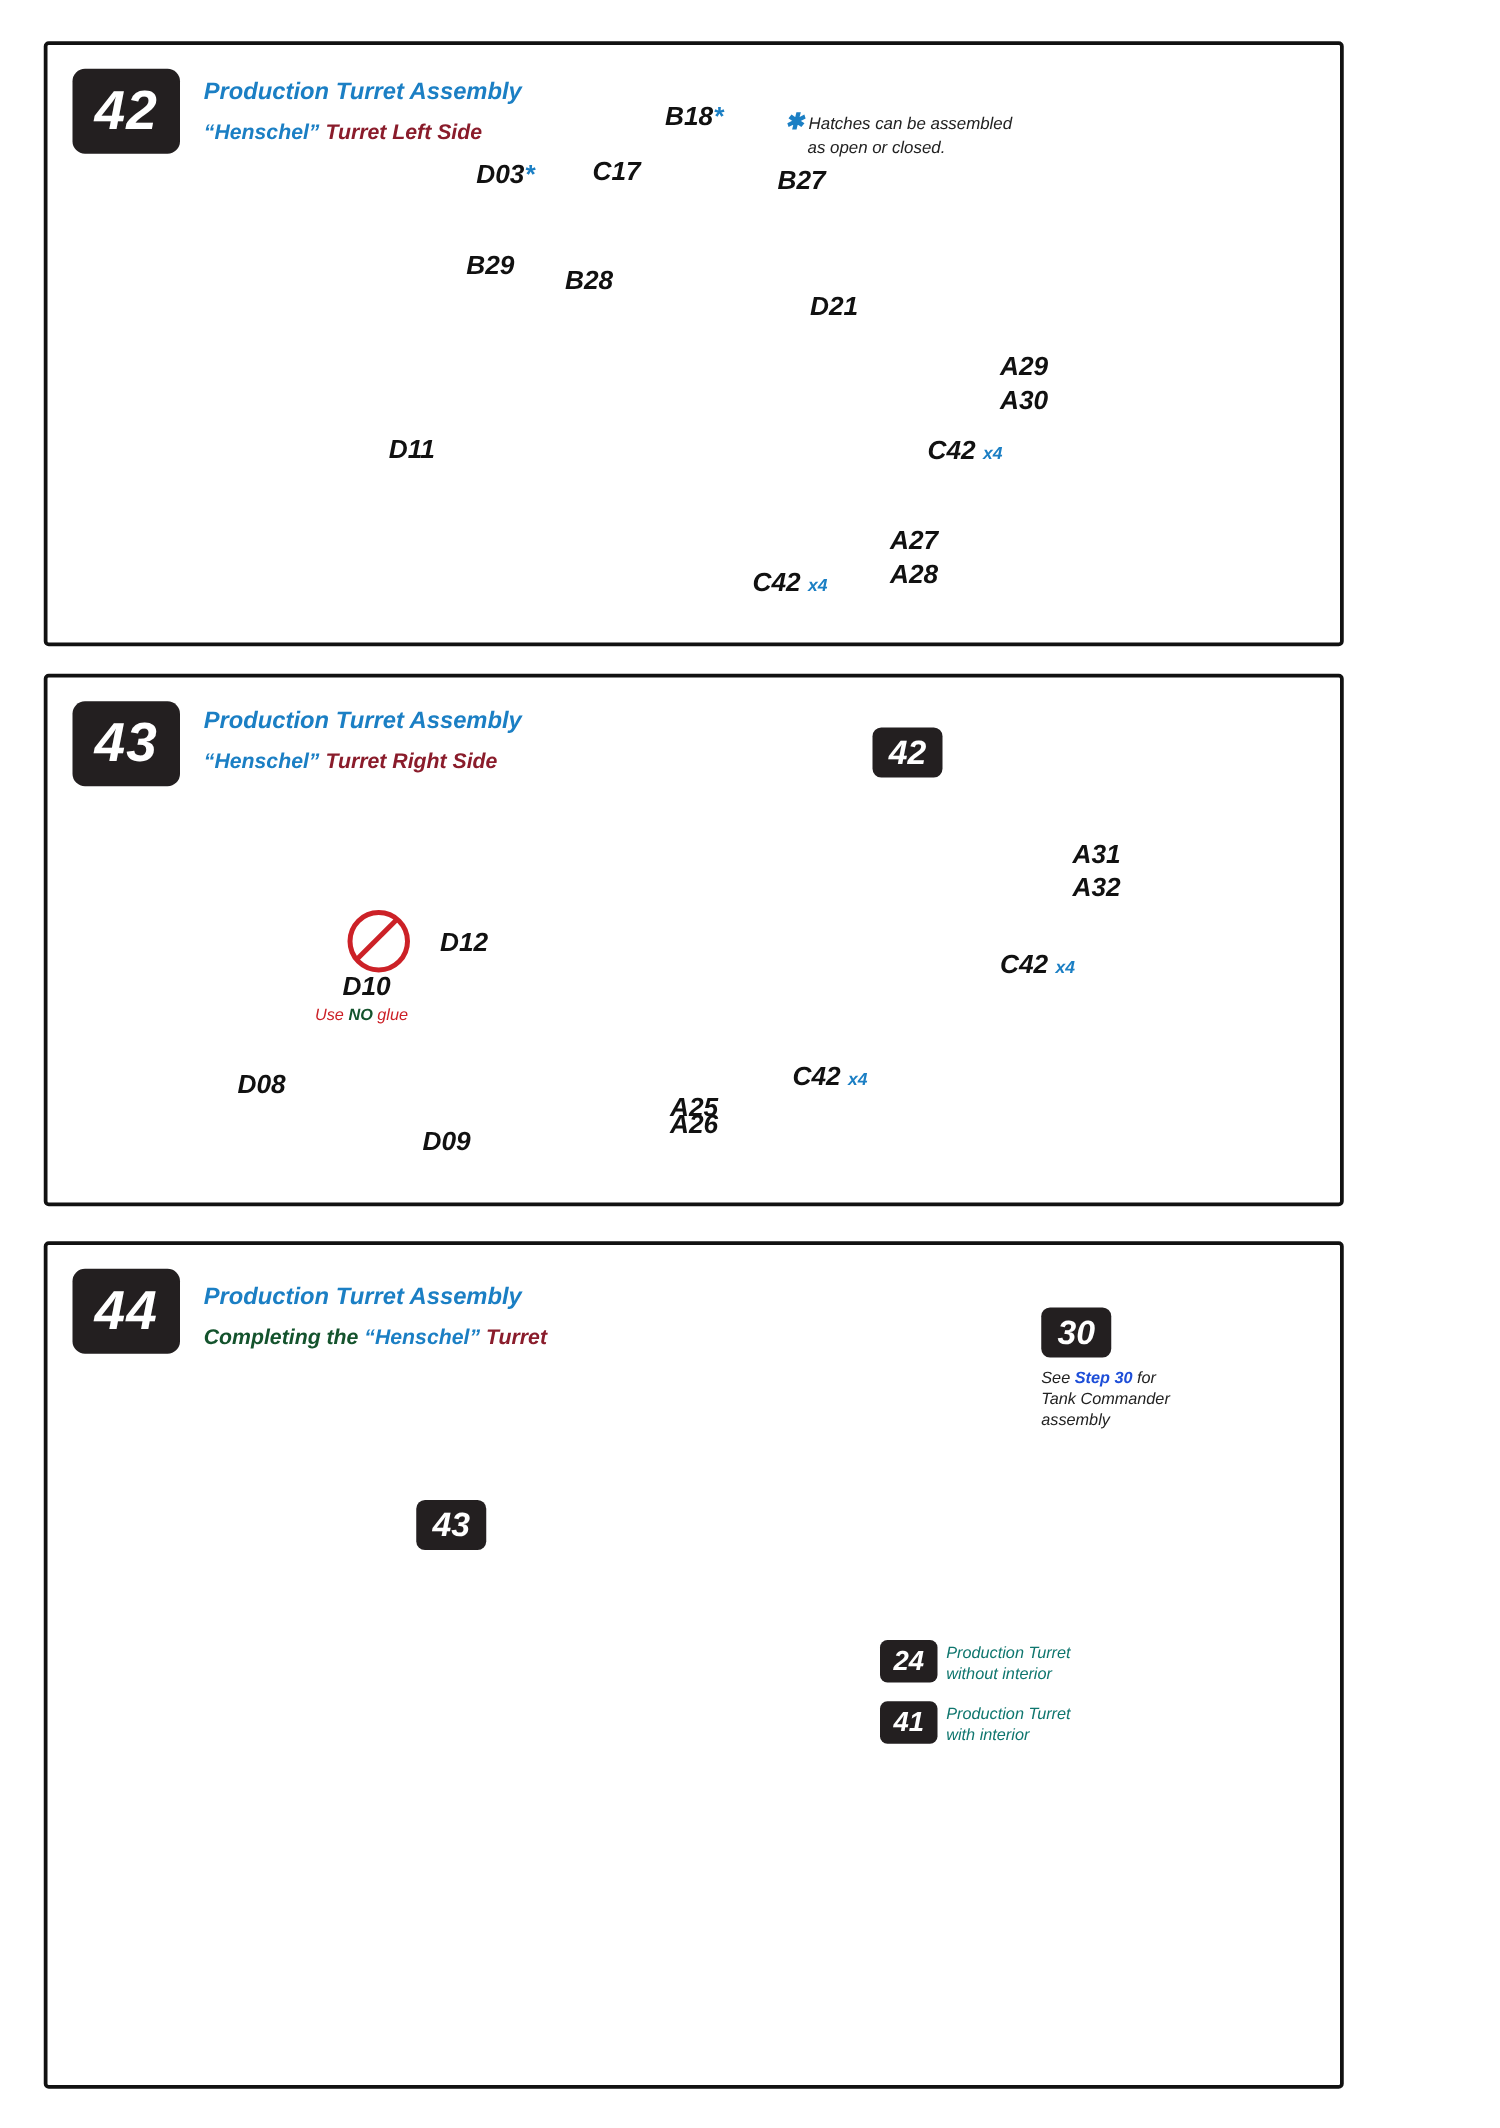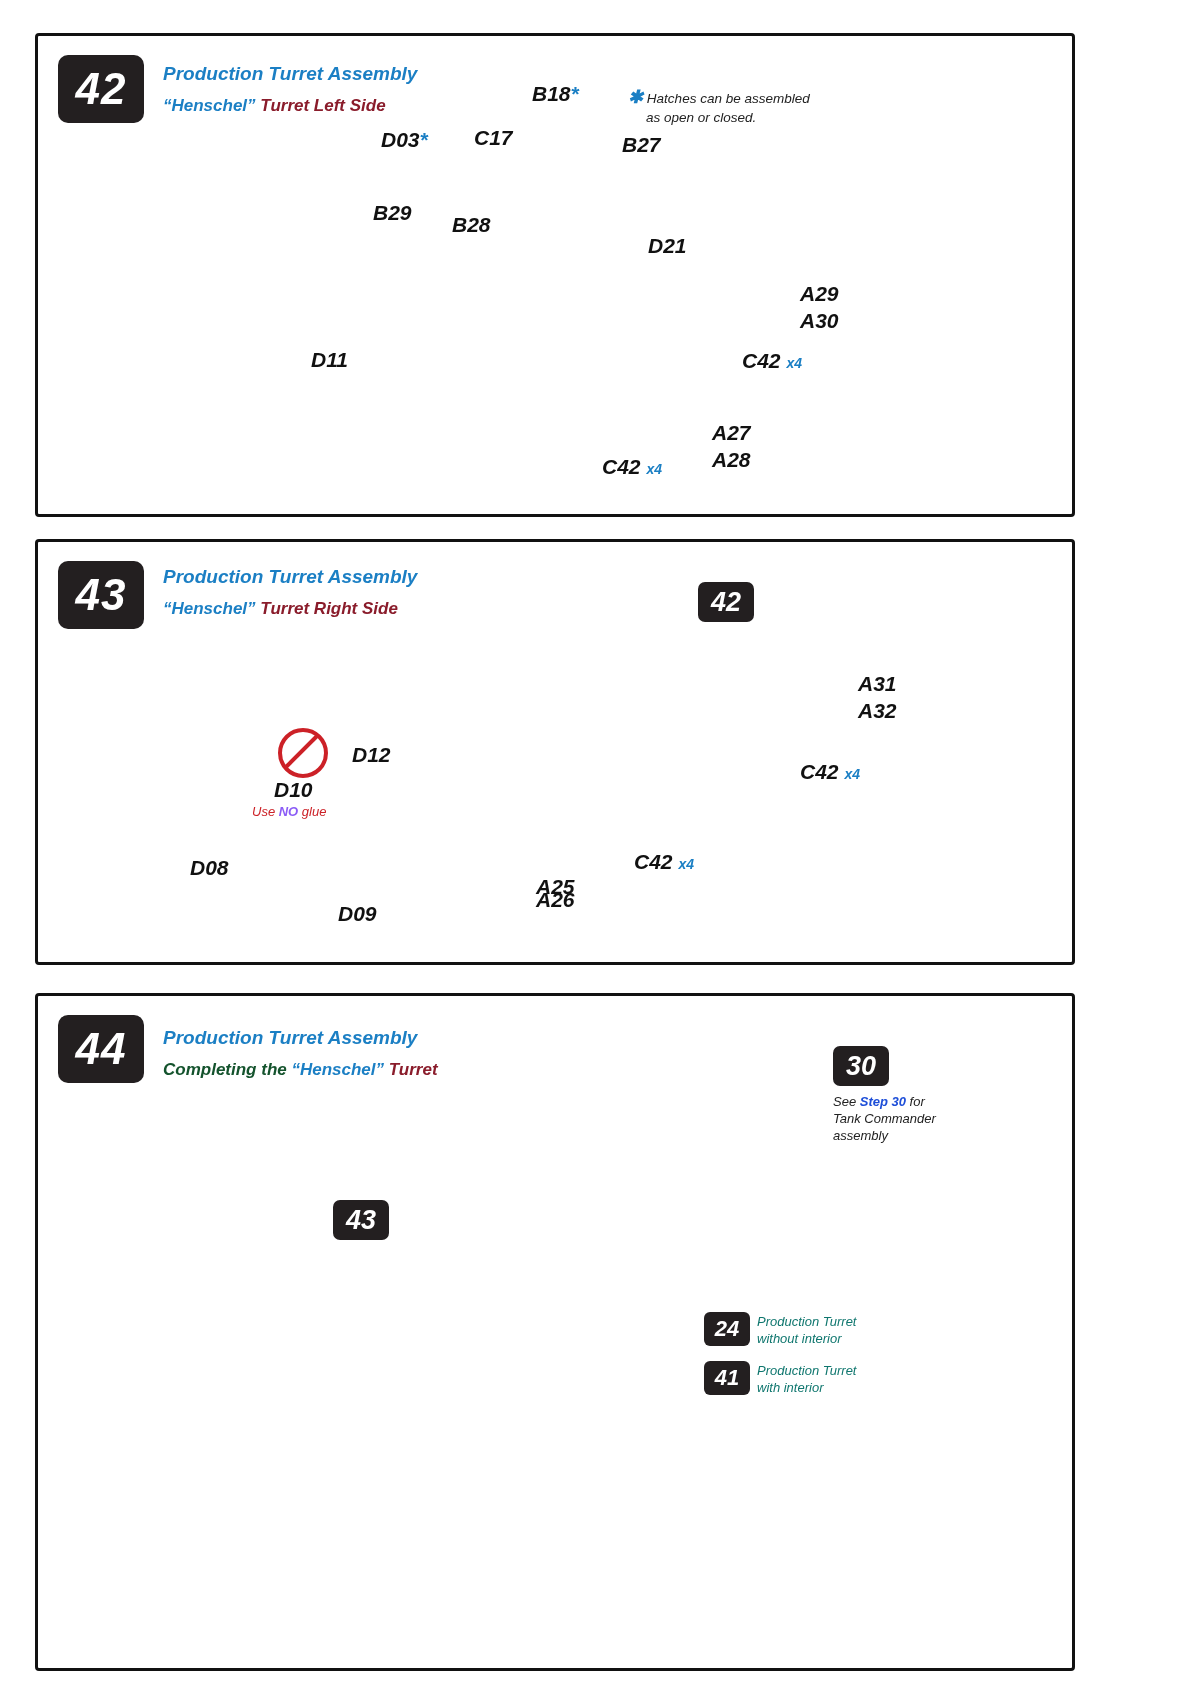--- a/index.html
+++ b/index.html
@@ -34,21 +34,21 @@
   .reftext b{color:#1b7fc4;}
   .reftext.dark{color:#222;}
   .reftext.dark b{color:#1d4ed8;}
 
   .noglue{position:absolute;}
   .noglue .circ{width:42px;height:42px;border:4px solid #cc2127;border-radius:50%;position:relative;}
   .noglue .circ:after{content:"";position:absolute;left:-3px;top:17px;width:46px;height:4px;
     background:#cc2127;transform:rotate(-45deg);}
   .noglue-label{position:absolute;font-weight:bold;font-size:21px;color:#111;}
   .noglue-sub{position:absolute;font-size:13px;color:#cc2127;}
-  .noglue-sub b{color:#8b5cf6;}
+  .noglue-sub b{color:#14532d;}
 
   svg.art{position:absolute;left:0;top:0;width:1200px;height:1702px;pointer-events:none;}
   .ln{stroke:#111;stroke-width:1.6;fill:none;}
   .lnb{stroke:#1b9ad6;stroke-width:1.6;fill:none;stroke-dasharray:7 5;}
   .body{fill:#ffffff;stroke:#231f20;stroke-width:1.7;}
   .body2{fill:#f1f2f3;stroke:#231f20;stroke-width:1.4;}
   .thin{fill:none;stroke:#231f20;stroke-width:1.1;}
   .dashb{fill:none;stroke:#1b9ad6;stroke-width:1.2;stroke-dasharray:5 4;}
 </style>
 </head>

